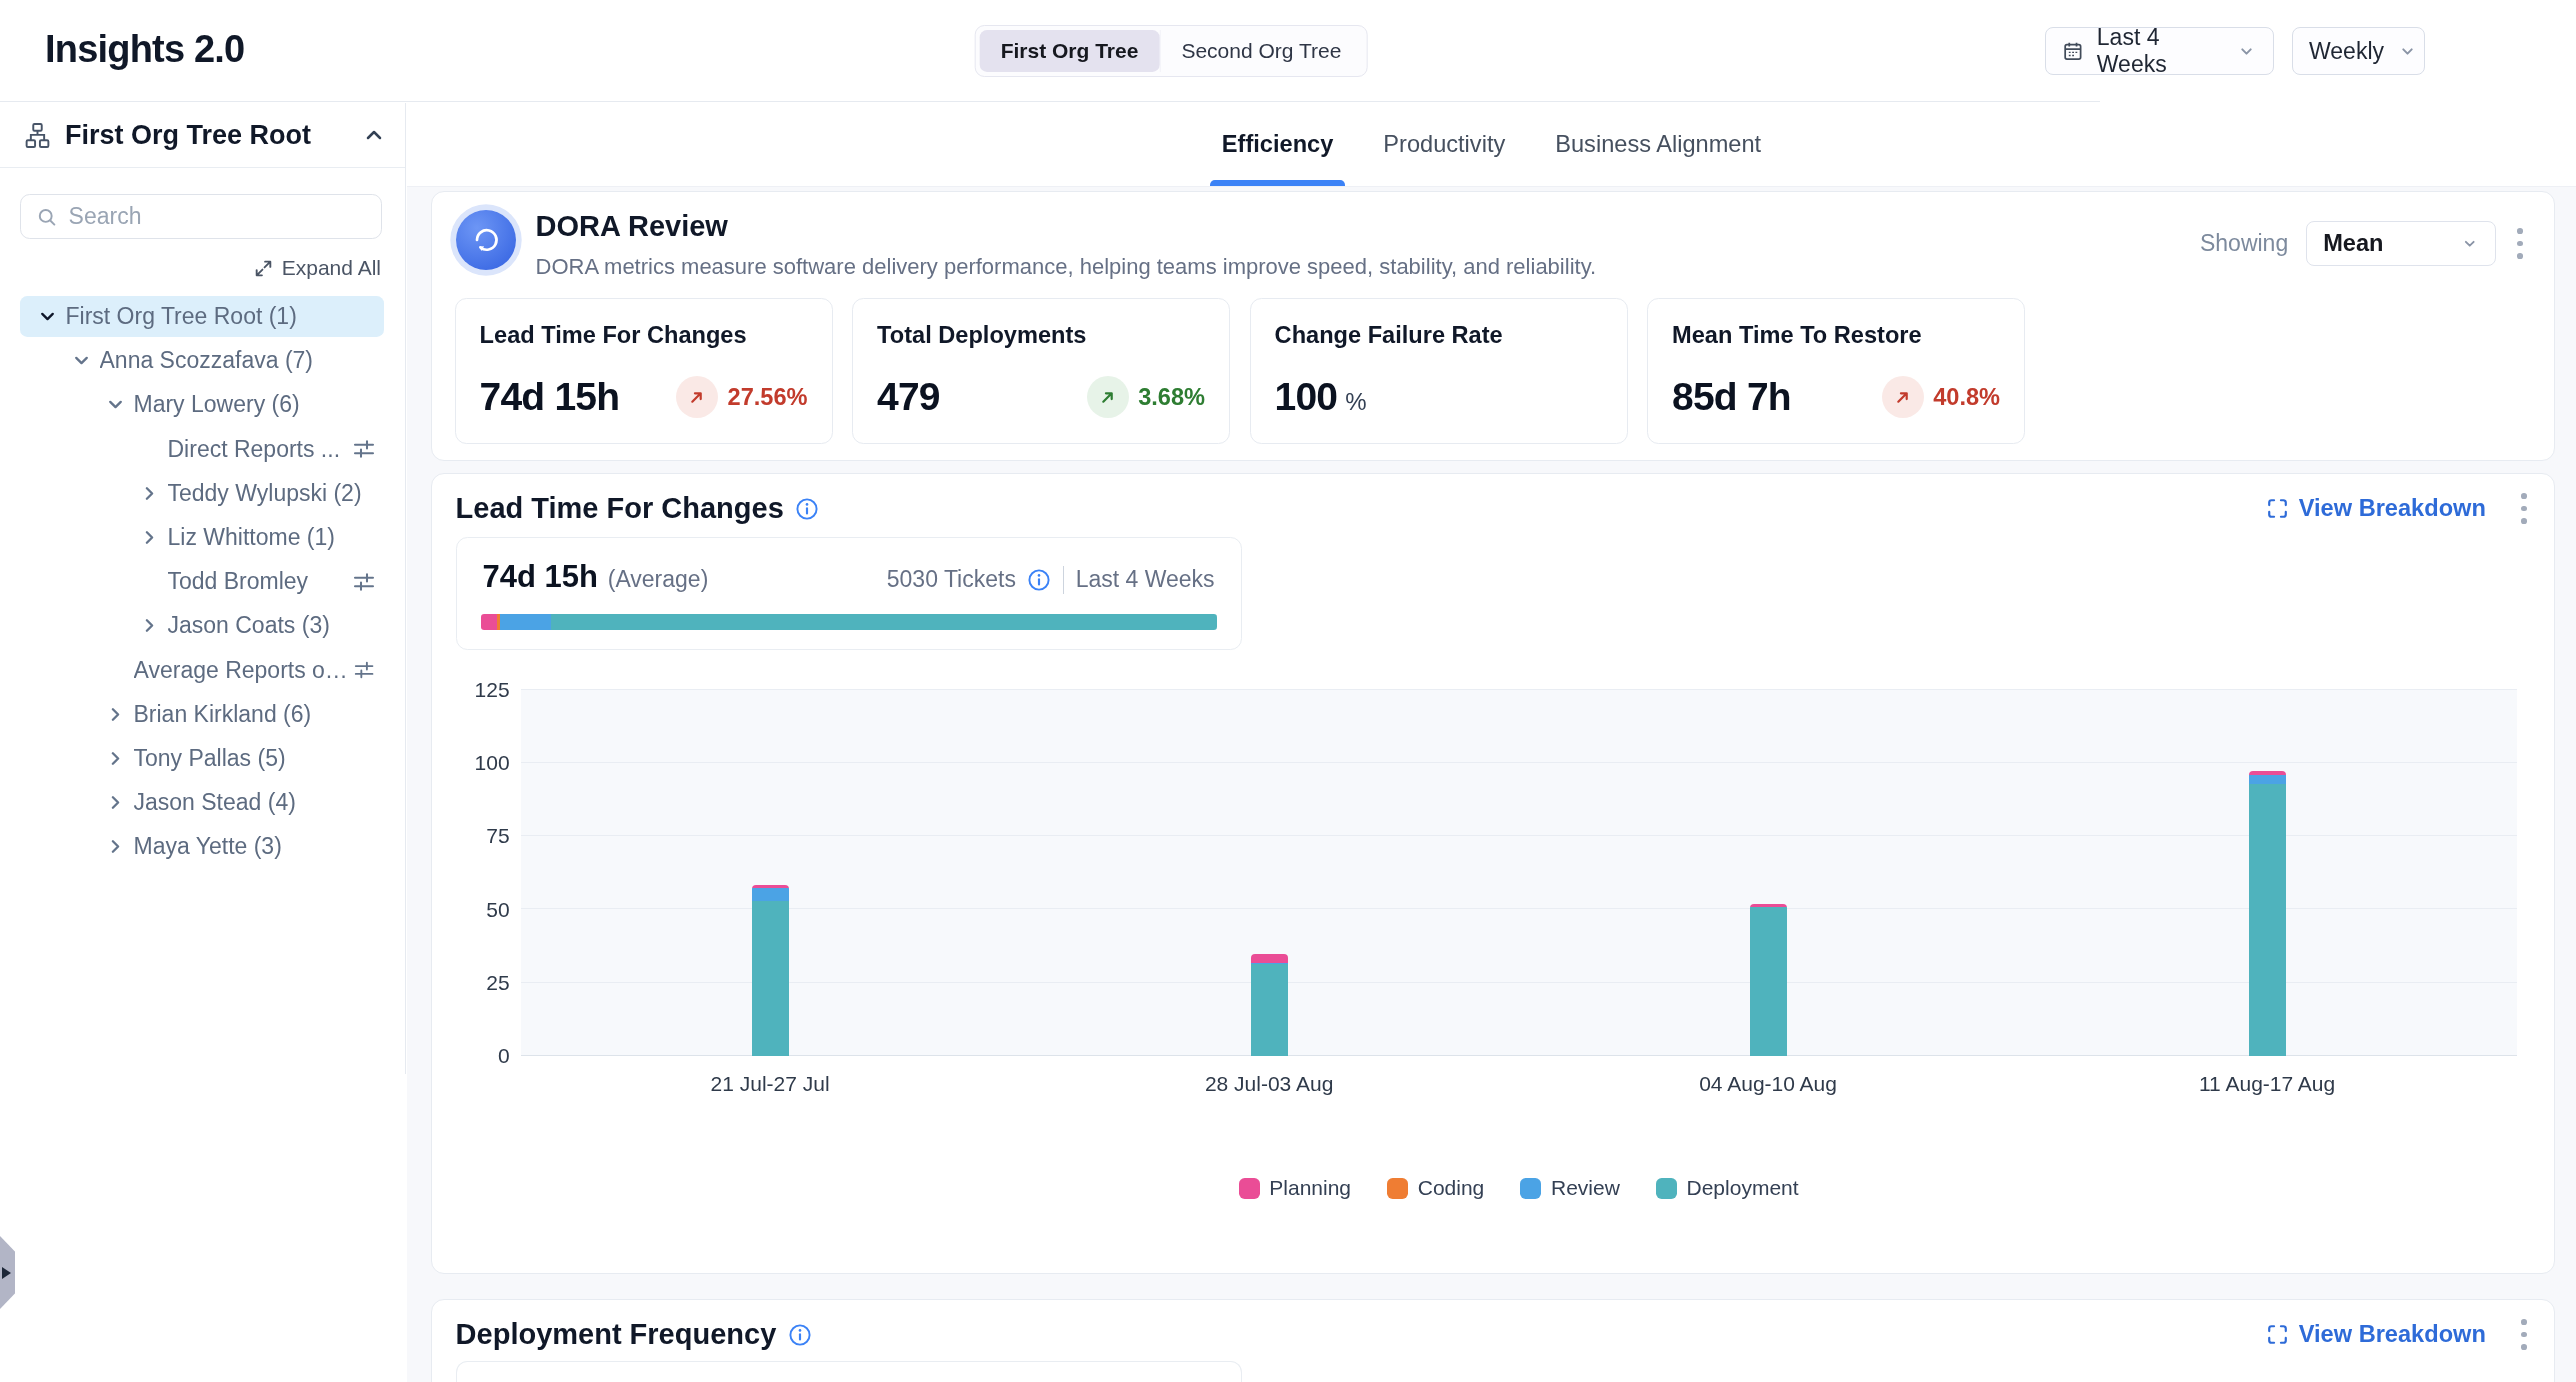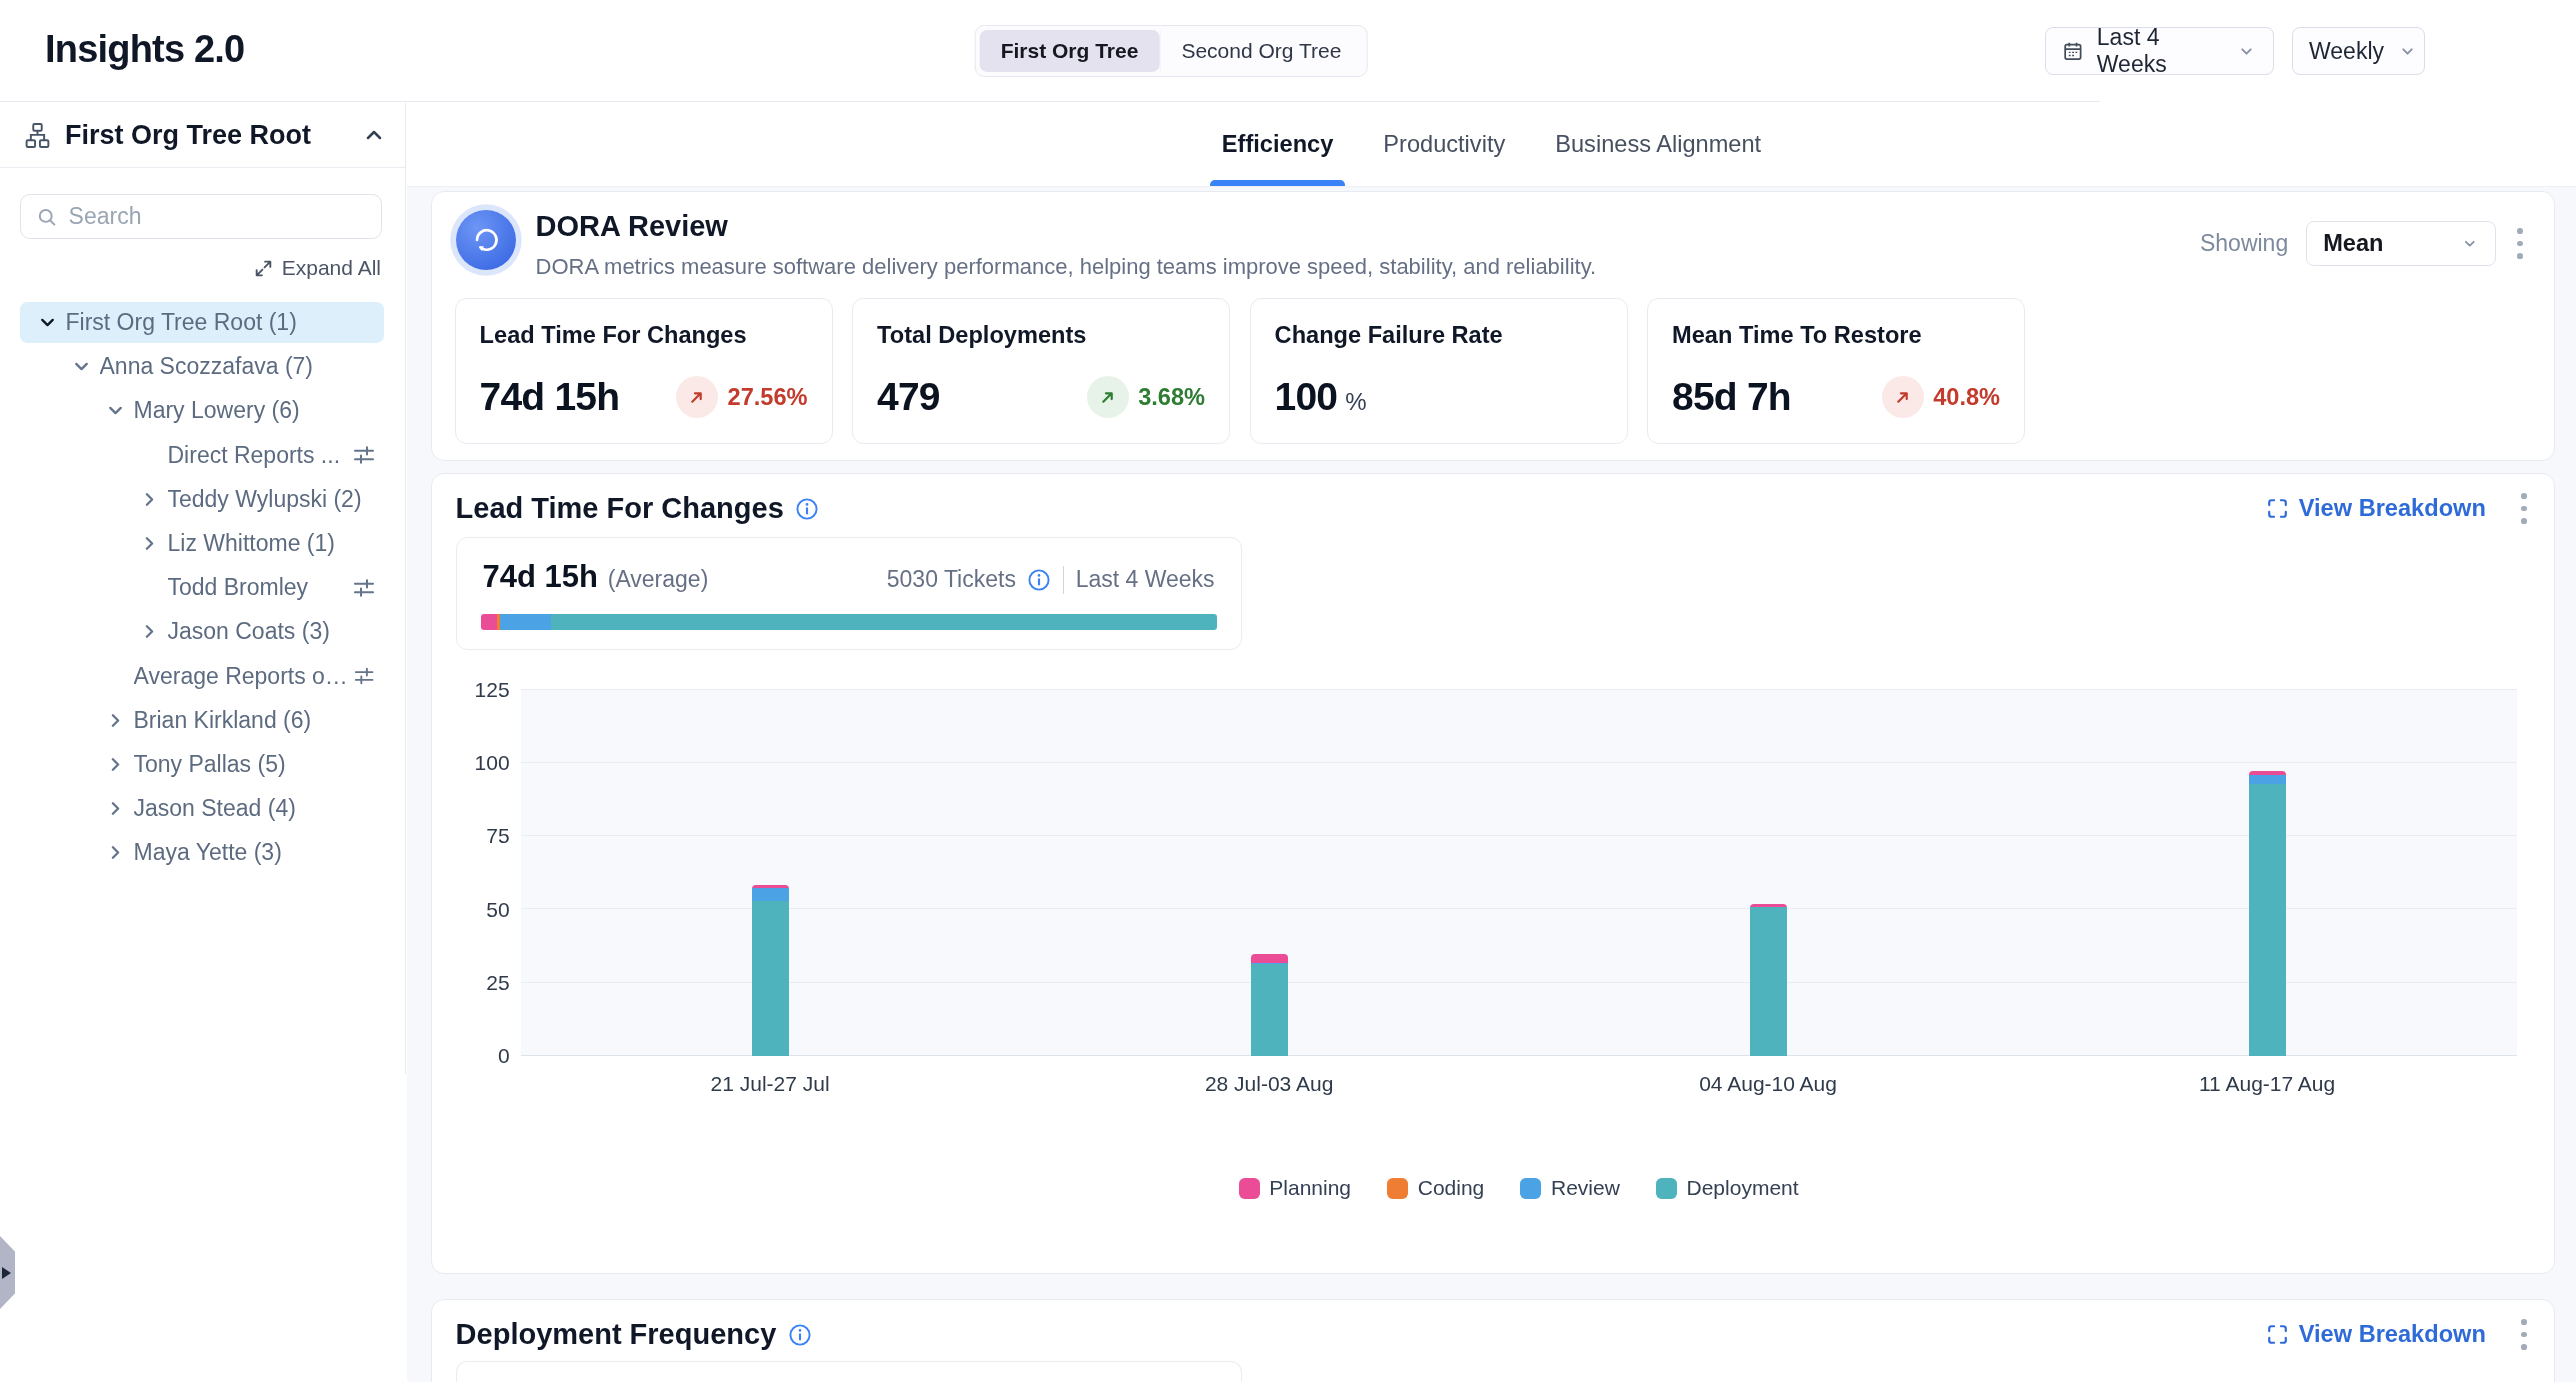--- a/index.html
+++ b/index.html
@@ -197,21 +197,21 @@
     </div>
     <div class="expand-all">
       <span class="icon16" style="width:21px;height:21px;color:#4b5565">
         <svg viewBox="0 0 20 20" fill="none" stroke="currentColor" stroke-width="1.8" stroke-linecap="round" stroke-linejoin="round">
             <path d="M11.5 3.5h5v5M16.5 3.5L11 9M8.5 16.5h-5v-5M3.5 16.5L9 11"></path>
           </svg>
       </span>
       <span>Expand All</span>
     </div>
     <div class="tree">
-        <div class="trow sel" style="padding-left: 17px; margin-top: 6px;">
+        <div class="trow sel" style="padding-left: 17px;">
           <span class="tchev">
             <svg viewBox="0 0 20 20" fill="none">
               <path d="M5 7.5l5 5 5-5" stroke="currentColor" stroke-width="2.2" stroke-linecap="round" stroke-linejoin="round"></path>
             </svg>
           </span>
           <span class="tlabel">First Org Tree Root (1)</span>
         </div>
         <div class="trow" style="padding-left: 51px;">
           <span class="tchev">
             <svg viewBox="0 0 20 20" fill="none">

